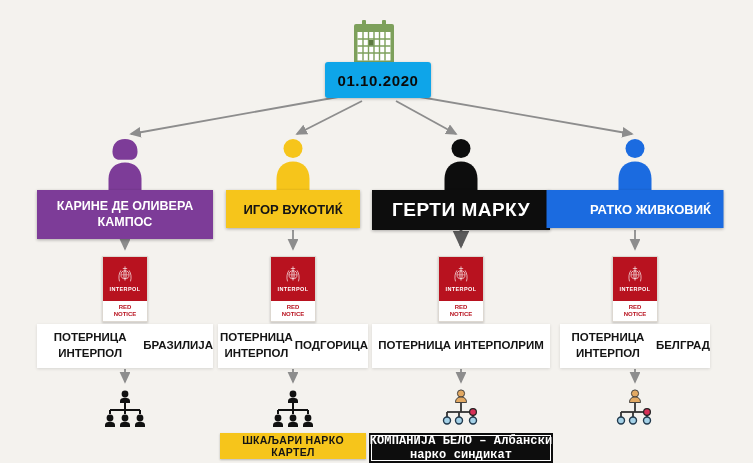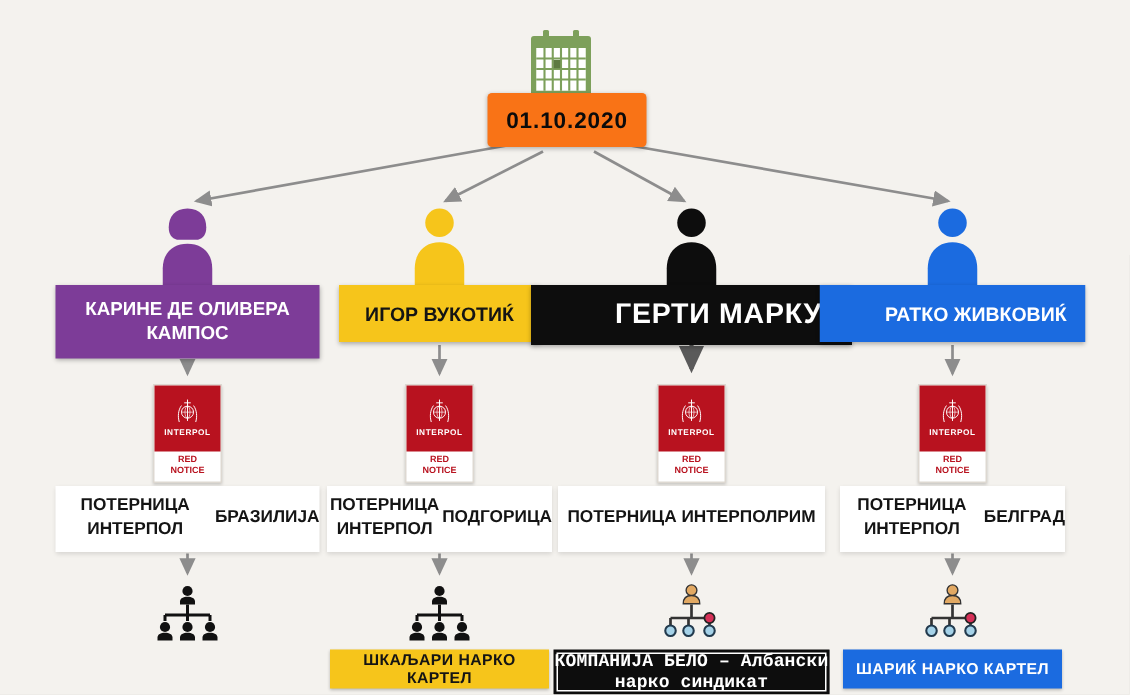--- a/index.html
+++ b/index.html
@@ -7,21 +7,21 @@
     position:relative;width:753px;height:463px;overflow:hidden;
     background:#f4f2ee;
     font-family:"Liberation Sans","DejaVu Sans",sans-serif;
   }
   .arrows{position:absolute;left:0;top:0;width:753px;height:463px;pointer-events:none;}
 
   
   .calendar{position:absolute;left:353px;top:20px;width:42px;height:46px;}
   .date-box{
     position:absolute;left:325px;top:62px;width:106px;height:36px;
-    background:#f97316;border-radius:3px;box-shadow:0 1px 3px rgba(0,0,0,.25);
+    background:#0ea5e9;border-radius:3px;box-shadow:0 1px 3px rgba(0,0,0,.25);
     display:flex;align-items:center;justify-content:center;
     font-weight:bold;font-size:15px;letter-spacing:.6px;color:#0b0b0b;
   }
 
   
   .col{position:absolute;top:138px;height:325px;}
   .col.c0{left:30px;width:190px;}
   .col.c1{left:218px;width:150px;}
   .col.c2{left:368px;width:186px;}
   .col.c3{left:560px;width:150px;}
@@ -30,21 +30,21 @@
   .person{top:0;width:46px;height:52px;color:var(--accent);}
   .person svg{display:block;width:100%;height:100%;}
 
   .name-box{
     top:52px;background:var(--accent);color:var(--name-fg);
     display:flex;align-items:center;justify-content:center;text-align:center;
     font-weight:bold;box-shadow:0 1px 3px rgba(0,0,0,.3);
   }
   .c0 .name-box{width:176px;height:49px;font-size:12.5px;line-height:1.25;}
   .c1 .name-box{width:134px;height:38px;font-size:13px;}
-  .c2 .name-box{width:178px;height:40px;font-size:19px;letter-spacing:.5px;padding-left:36px;}
+  .c2 .name-box{width:178px;height:40px;font-size:19px;letter-spacing:.5px;}
   .c3 .name-box{width:146px;height:38px;font-size:13px;padding-left:31px;}
 
   .interpol{
     top:118px;width:46px;height:66px;background:#fff;
     border:1px solid #ddd8d1;box-shadow:0 1px 2px rgba(0,0,0,.2);
     display:flex;flex-direction:column;box-sizing:border-box;
   }
   .interpol .red-part{
     flex:0 0 44px;background:#b8121f;color:#fff;
     display:flex;flex-direction:column;align-items:center;justify-content:center;
@@ -324,16 +324,15 @@
             <line x1="34" y1="28" x2="34" y2="30"></line>
         </g>
         <circle cx="22" cy="6.5" r="3.6" fill="#e2a963" stroke="#333" stroke-width="0.9"></circle>
         <path d="M16.5 15.5 C16.5 11.5 19 10 22 10 C25 10 27.5 11.5 27.5 15.5 Z" fill="#e2a963" stroke="#333" stroke-width="0.9"></path>
         <circle cx="34" cy="25" r="3.4" fill="#d63057" stroke="#222" stroke-width="1.2"></circle>
         <circle cx="8" cy="33.5" r="3.5" fill="#a5d2e8" stroke="#223a4d" stroke-width="1.4"></circle>
         <circle cx="20" cy="33.5" r="3.5" fill="#a5d2e8" stroke="#223a4d" stroke-width="1.4"></circle>
         <circle cx="34" cy="33.5" r="3.5" fill="#a5d2e8" stroke="#223a4d" stroke-width="1.4"></circle>
       </svg>
     </div>
-    <div class="cartel">ШАРИЌ НАРКО КАРТЕЛ</div>
   </div>
 
 </div>
 
 </body></html>

